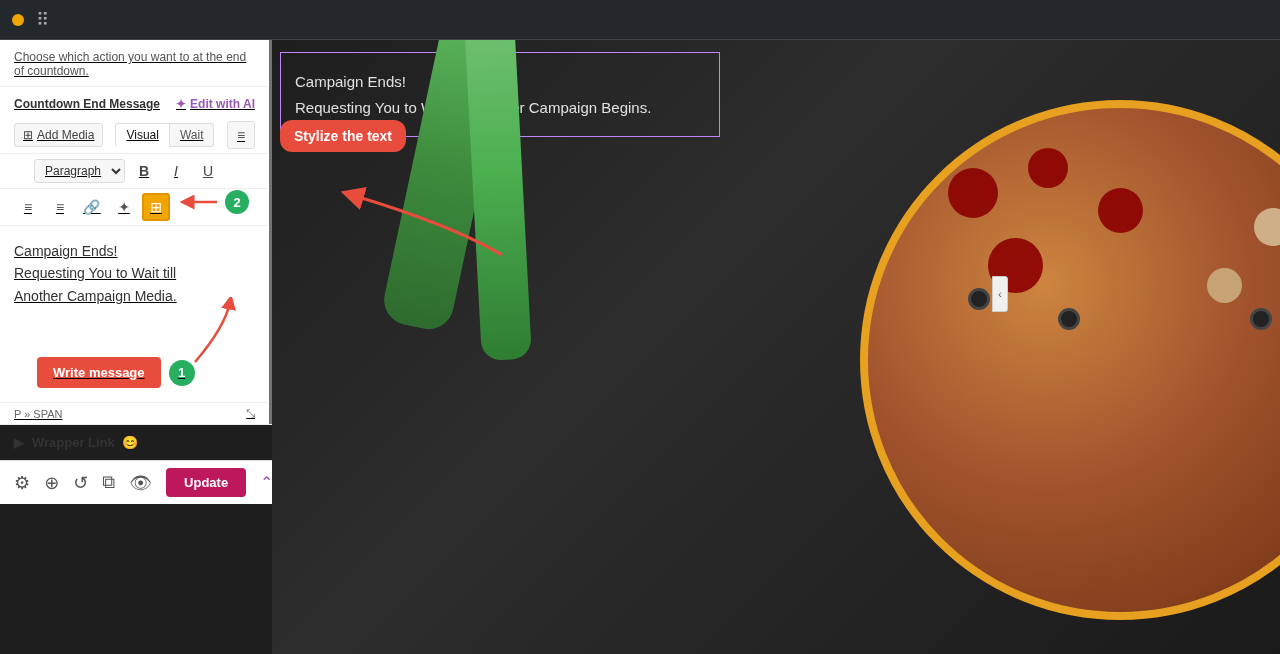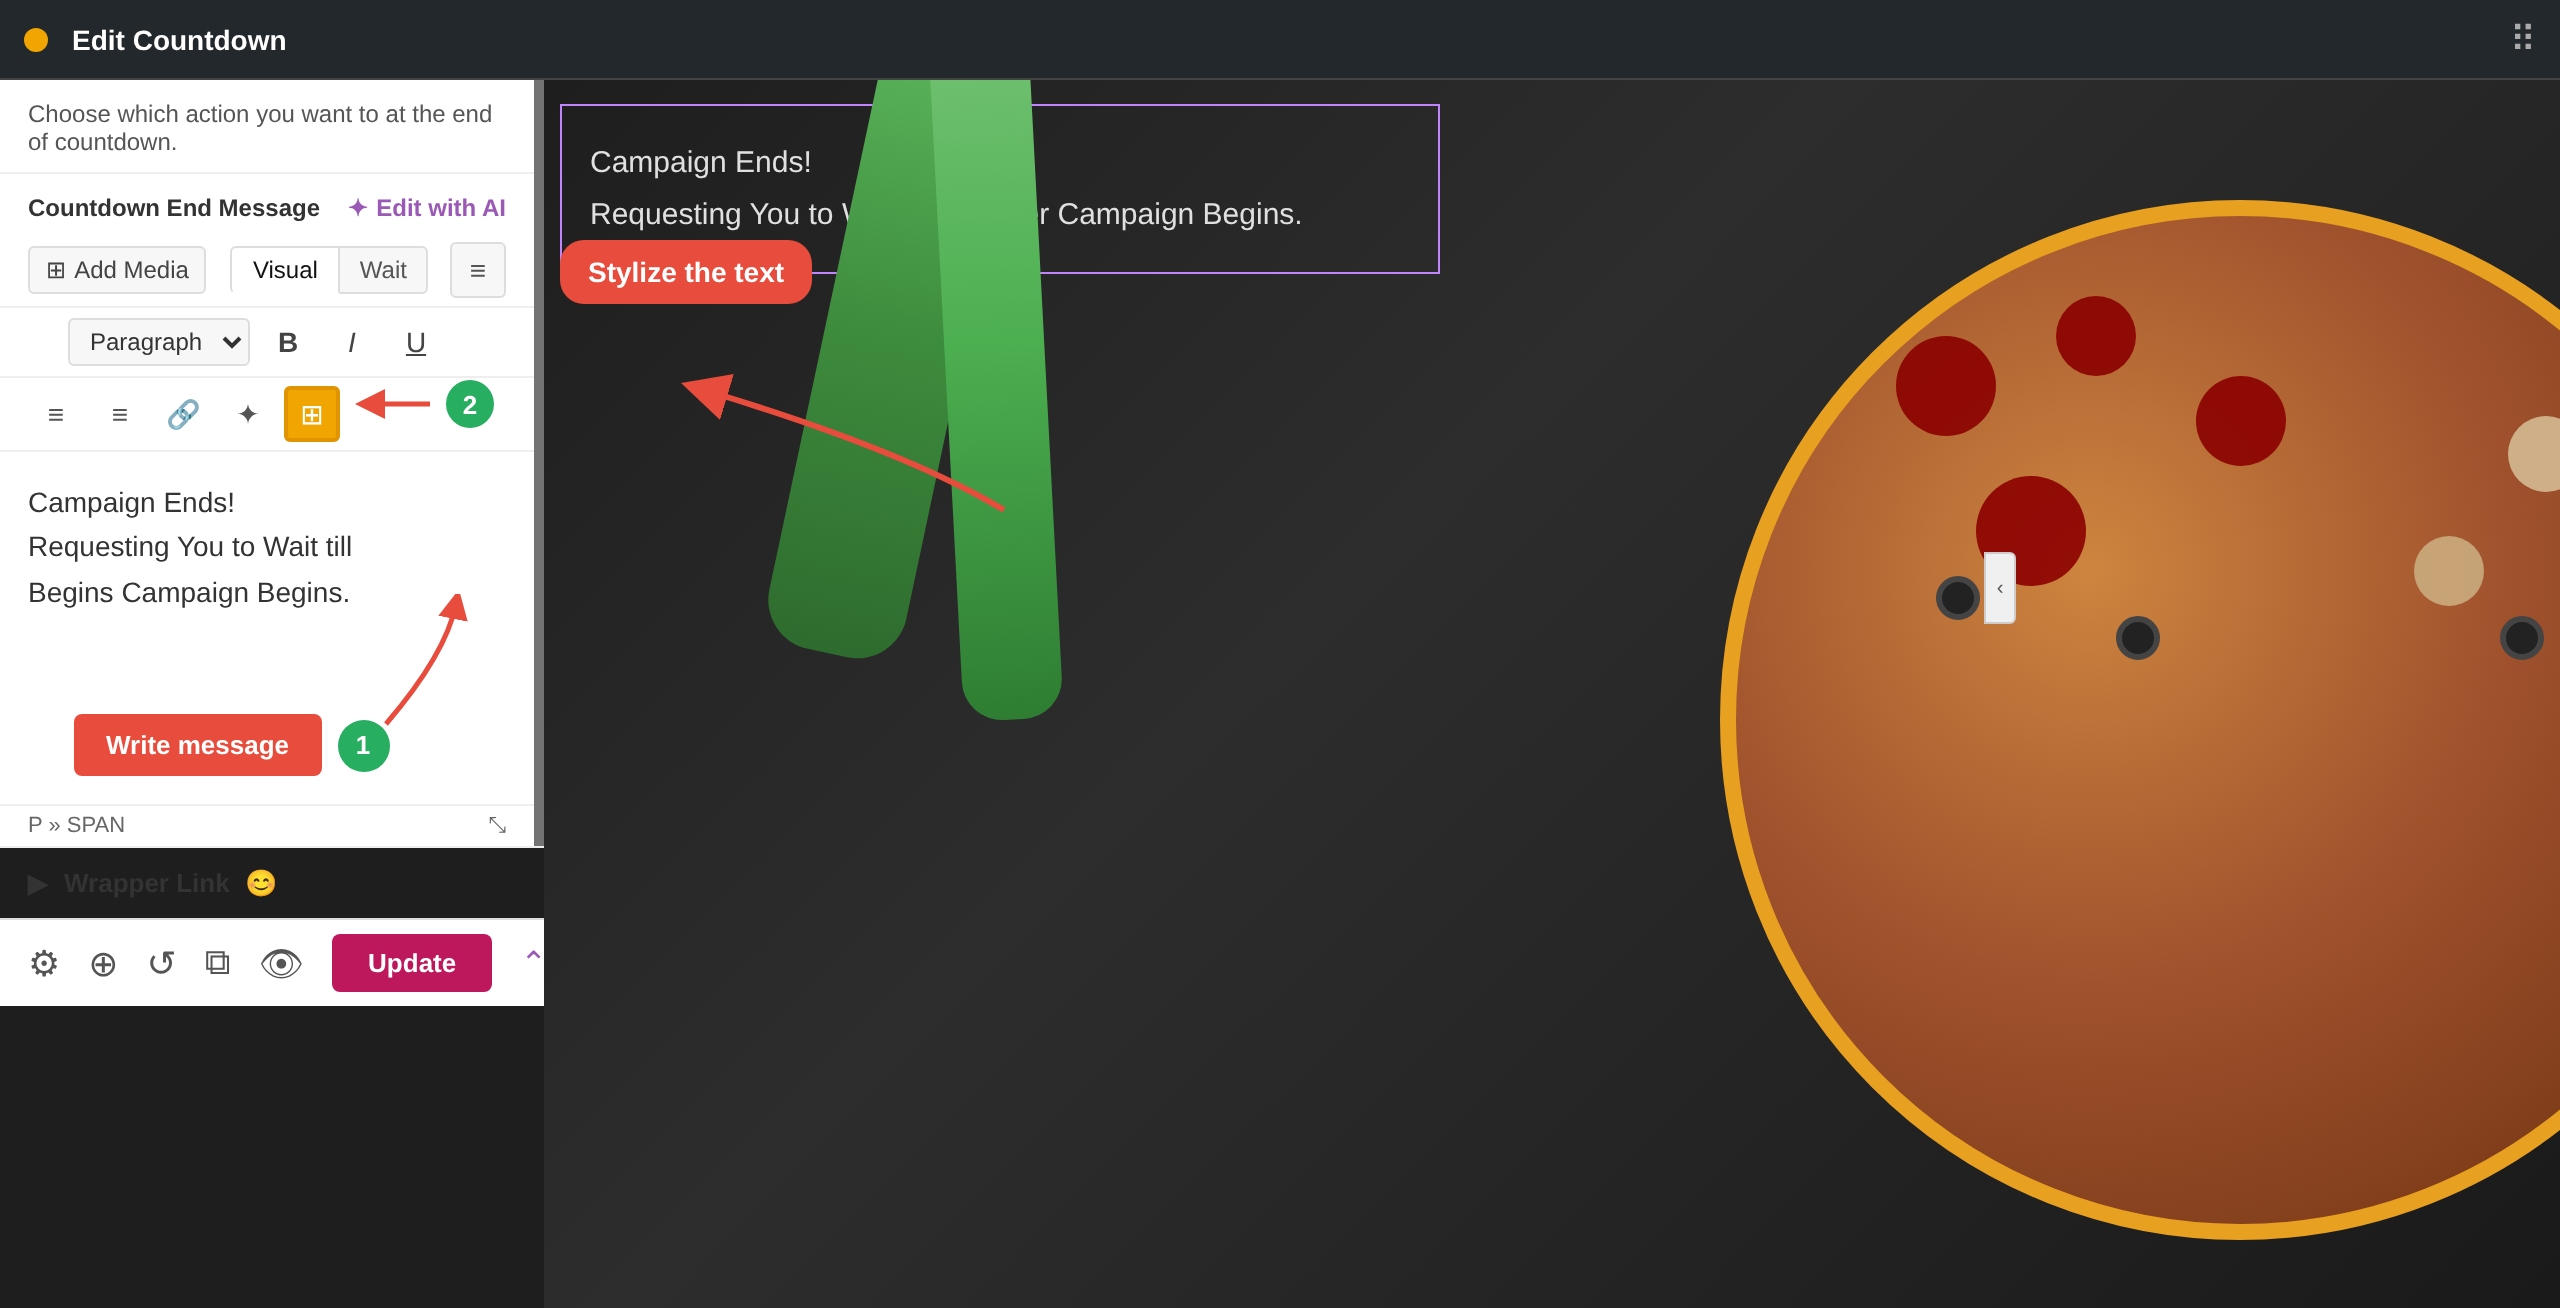--- a/index.html
+++ b/index.html
@@ -13,21 +13,21 @@
     .top-bar-dot { width: 12px; height: 12px; background: #f0a500; border-radius: 50%; margin-right: 12px; }
     .top-bar-title { color: #fff; font-size: 14px; font-weight: 600; flex: 1; }
     .top-bar-grid { color: #aaa; font-size: 18px; cursor: pointer; }
 
     
     .main-layout { display: flex; flex: 1; overflow: hidden; }
 
     
     .sidebar {
       width: 272px; background: #fff; flex-shrink: 0; display: flex; flex-direction: column;
-      border-right: 5px solid #737373; overflow: hidden;
+      border-right: 3px solid #737373; overflow: hidden; text-decoration: underline;
     }
     .sidebar-description {
       padding: 10px 14px 8px; color: #555; font-size: 12px; border-bottom: 1px solid #eee;
     }
 
     
     .section-header {
       display: flex; align-items: center; justify-content: space-between;
       padding: 10px 14px 6px; font-size: 12px; font-weight: 600; color: #333;
     }
@@ -172,21 +172,20 @@
     .sidebar-wrapper {
       display: flex; flex-direction: column; height: 100%;
       width: 272px; flex-shrink: 0;
     }
   </style>
 </head>
 <body>
 
 <div class="top-bar">
   <div class="top-bar-dot"></div>
-  <span class="top-bar-title">Edit Countdown</span>
   <span class="top-bar-grid">⠿</span>
 </div>
 
 <div class="main-layout">
 
   <div class="sidebar-wrapper">
     <div class="sidebar">
 
       <div class="sidebar-description">Choose which action you want to at the end of countdown.</div>
 
@@ -236,21 +235,21 @@
             <line x1="38" y1="15" x2="8" y2="15" stroke="#e74c3c" stroke-width="2.5" marker-end="url(#ah2)"></line>
           </svg>
           <div class="annotation-badge">2</div>
         </div>
       </div>
 
       <div class="editor-area">
         <div class="editor-content">
           <div>Campaign Ends!</div>
           <div>Requesting You to Wait till</div>
-          <div>Begins Campaign Begins.</div>
+          <div>Another Campaign Media.</div>
         </div>
 
         <div class="write-msg-area">
 
           <svg style="position:absolute;top:-60px;right:10px" width="60" height="70" viewBox="0 0 60 70">
             <defs>
               <marker id="ah1" markerWidth="6" markerHeight="6" refX="3" refY="3" orient="auto">
                 <polygon points="0 0, 6 3, 0 6" fill="#e74c3c"></polygon>
               </marker>
             </defs>

